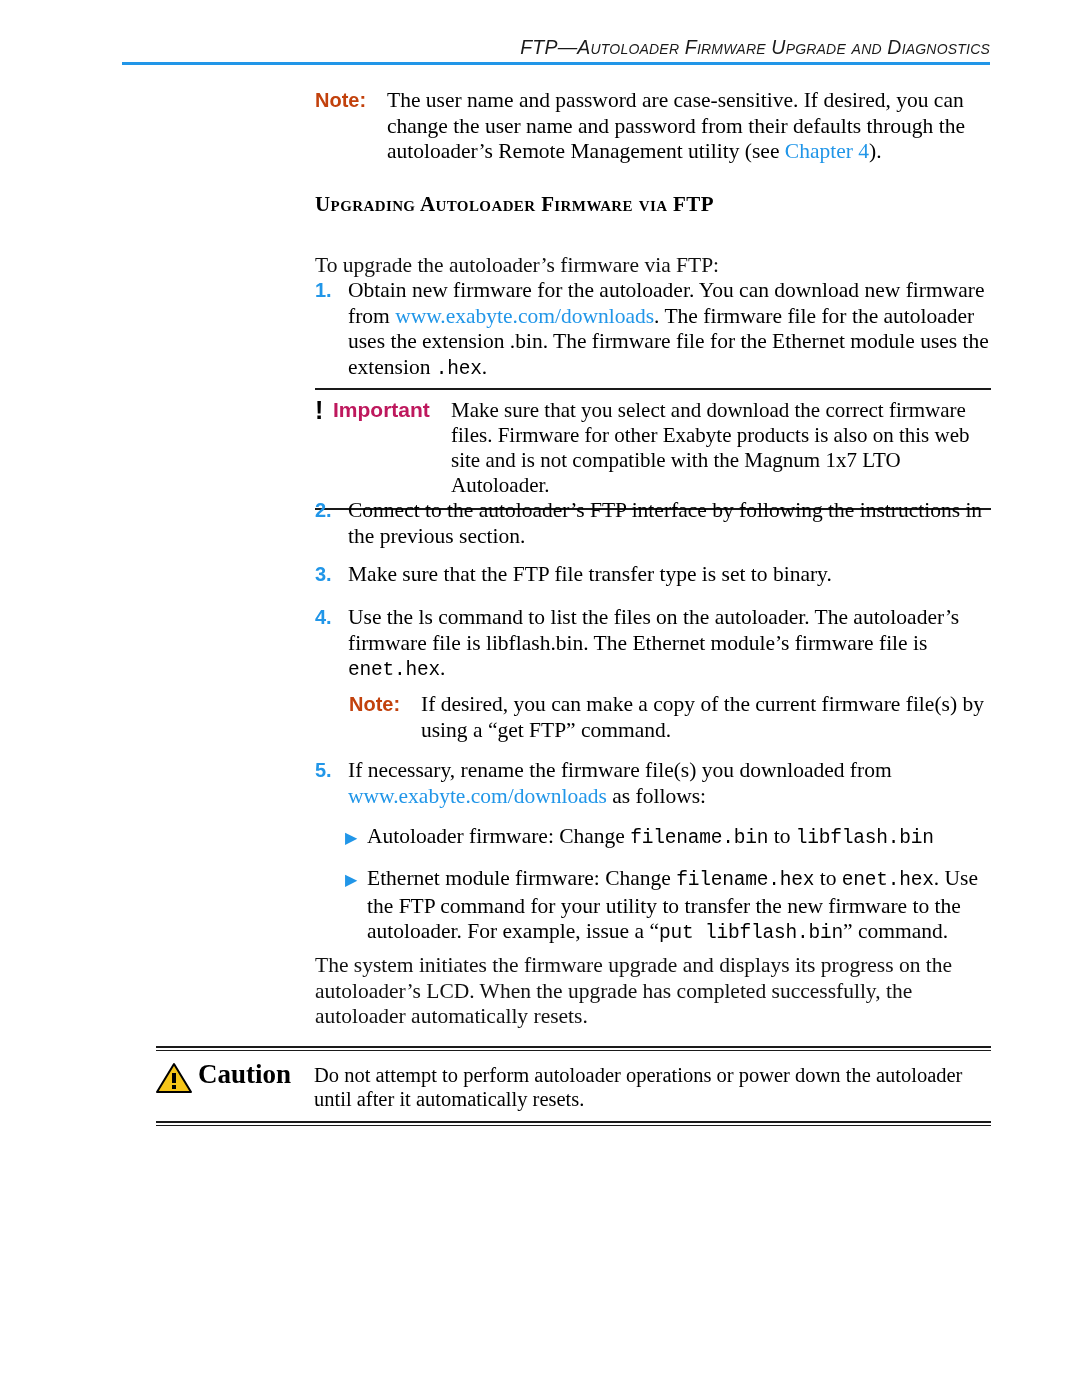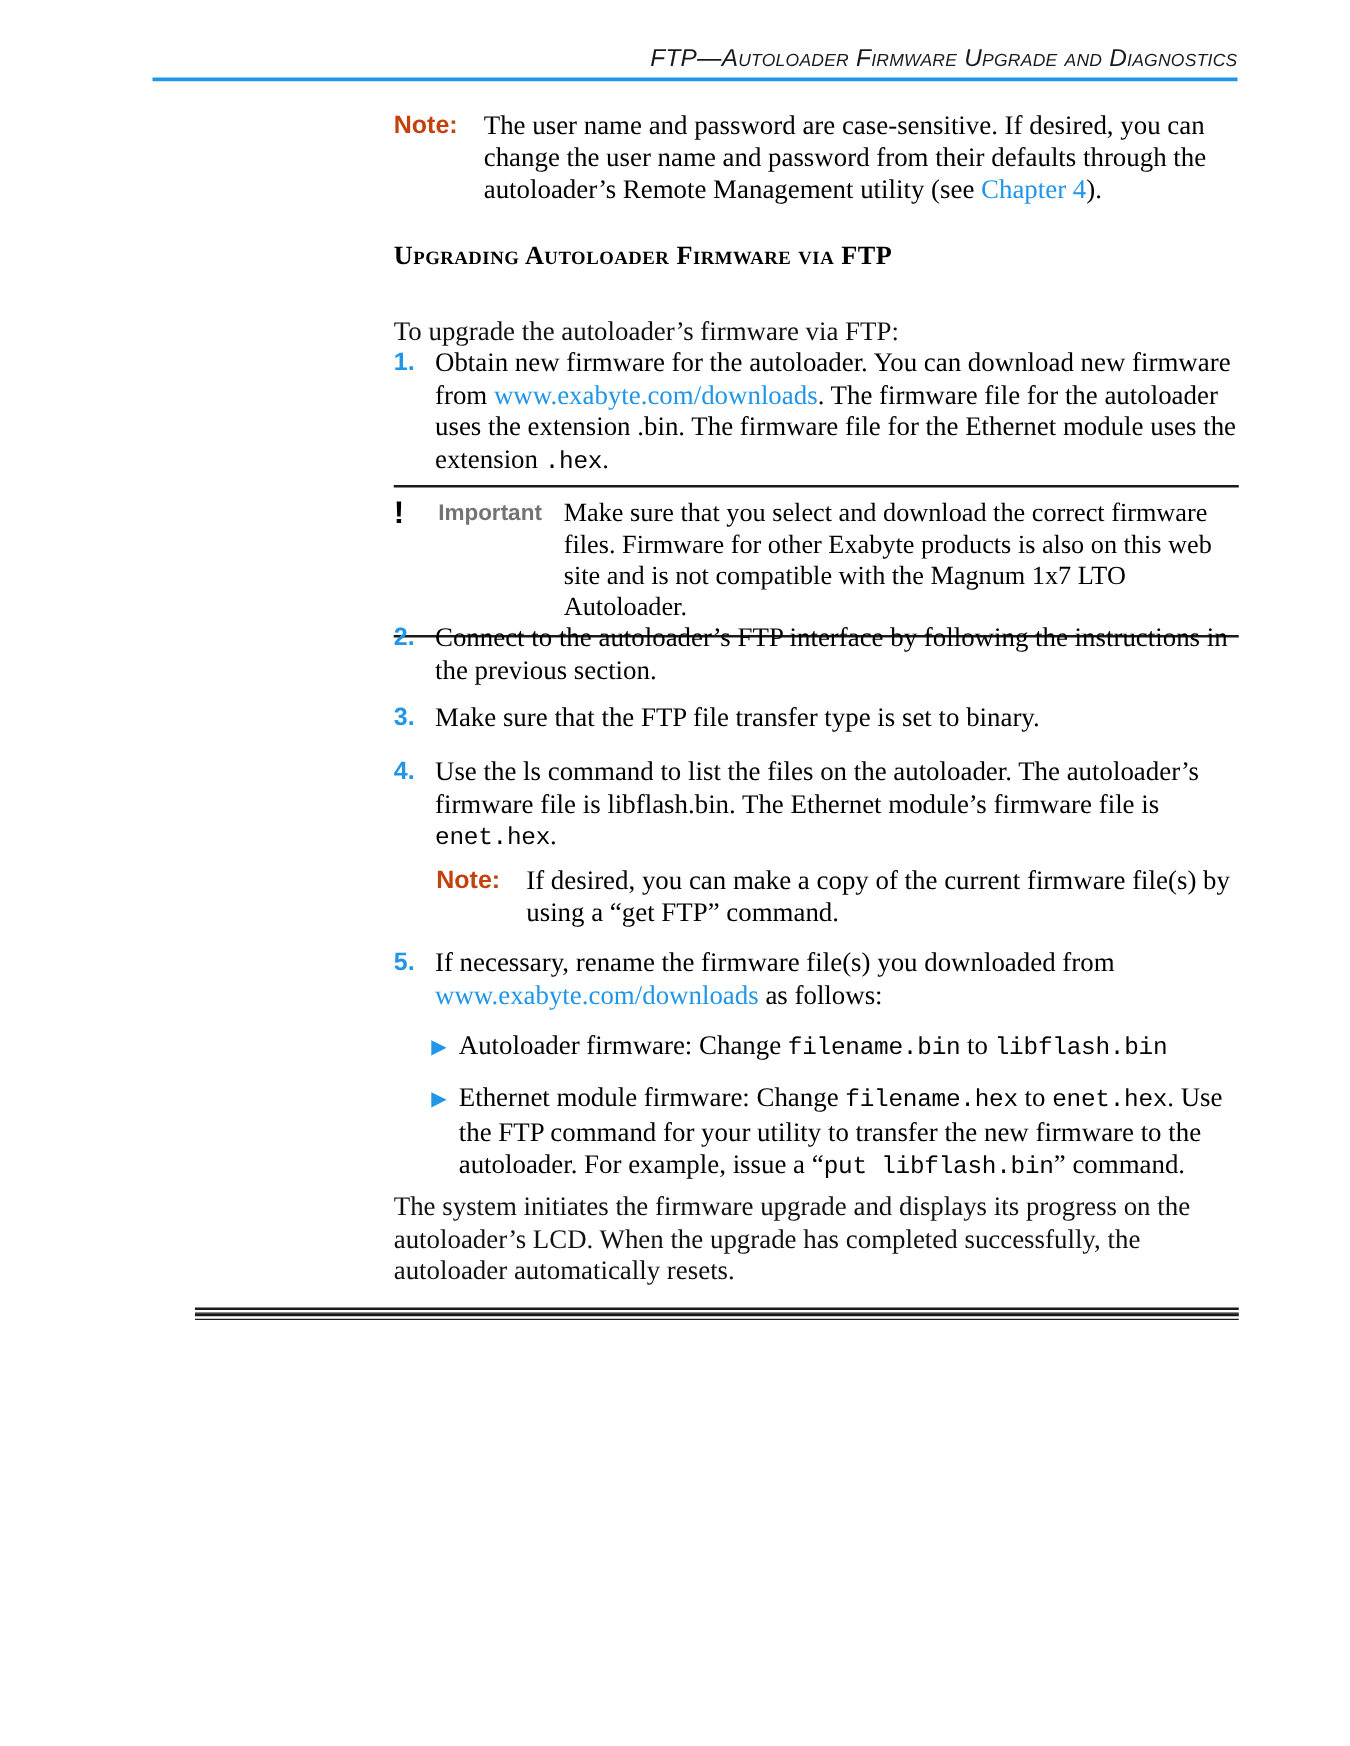--- a/index.html
+++ b/index.html
@@ -159,27 +159,26 @@
   }
   .important-bang {
     font-family: "Liberation Sans", sans-serif;
     font-weight: bold;
     font-size: 25px;
     color: #000;
     flex: 0 0 18px;
     line-height: 24px;
   }
   .important-label {
-    color: #737373;
-    font-family: "Liberation Sans", sans-serif;
-    font-weight: bold;
-    font-size: 18px;
+    color: #be185d;
+    font-family: "Liberation Sans", sans-serif;
+    font-weight: bold;
+    font-size: 21px;
     flex: 0 0 118px;
     line-height: 24px;
-    text-align: center;
   }
   .important-text {
     font-size: 21px;
     line-height: 25px;
     flex: 1 1 auto;
   }
 
   
   .caution-box {
     position: absolute;
@@ -331,20 +330,31 @@
   <div class="bullet" style="left:345px; top:866px; width:646px;">
     <div class="bullet-mark">▶</div>
     <div class="bullet-text"><span>Ethernet module firmware: Change </span><span class="mono">filename.hex</span><span> to </span><span class="mono">enet.hex</span><span>. Use the FTP command for your utility to transfer the new firmware to the autoloader. For example, issue a “</span><span class="mono">put libflash.bin</span><span>” command.</span></div>
   </div>
 
   <div class="body-col para" style="top:953px;">The system initiates the firmware upgrade and displays its progress on the autoloader’s LCD. When the upgrade has completed successfully, the autoloader automatically resets.</div>
 
   <div class="caution-box">
     <div class="caution-rule"></div>
     <div class="caution-rule-thin"></div>
+    <div class="caution-inner">
+      <div class="caution-icon">
+        <svg width="36" height="32" viewBox="0 0 36 32" aria-hidden="true">
+          <polygon points="18,2 35,30 1,30" fill="#f5c518" stroke="#000000" stroke-width="2" stroke-linejoin="round"></polygon>
+          <rect x="16" y="11" width="4" height="10" fill="#000000"></rect>
+          <rect x="16" y="23" width="4" height="4" fill="#000000"></rect>
+        </svg>
+      </div>
+      <div class="caution-label">Caution</div>
+      <div class="caution-text">Do not attempt to perform autoloader operations or power down the autoloader until after it automatically resets.</div>
+    </div>
     <div class="caution-rule"></div>
     <div class="caution-rule-thin"></div>
   </div>
 
   <div class="footer">
     <div class="footer-row">
       <span class="footer-left">October 2006</span>
       <span class="footer-right" style="margin-right:80px;">Magnum 1x7 LTO Autoloader</span>
     </div>
     <div class="footer-rule"></div>

